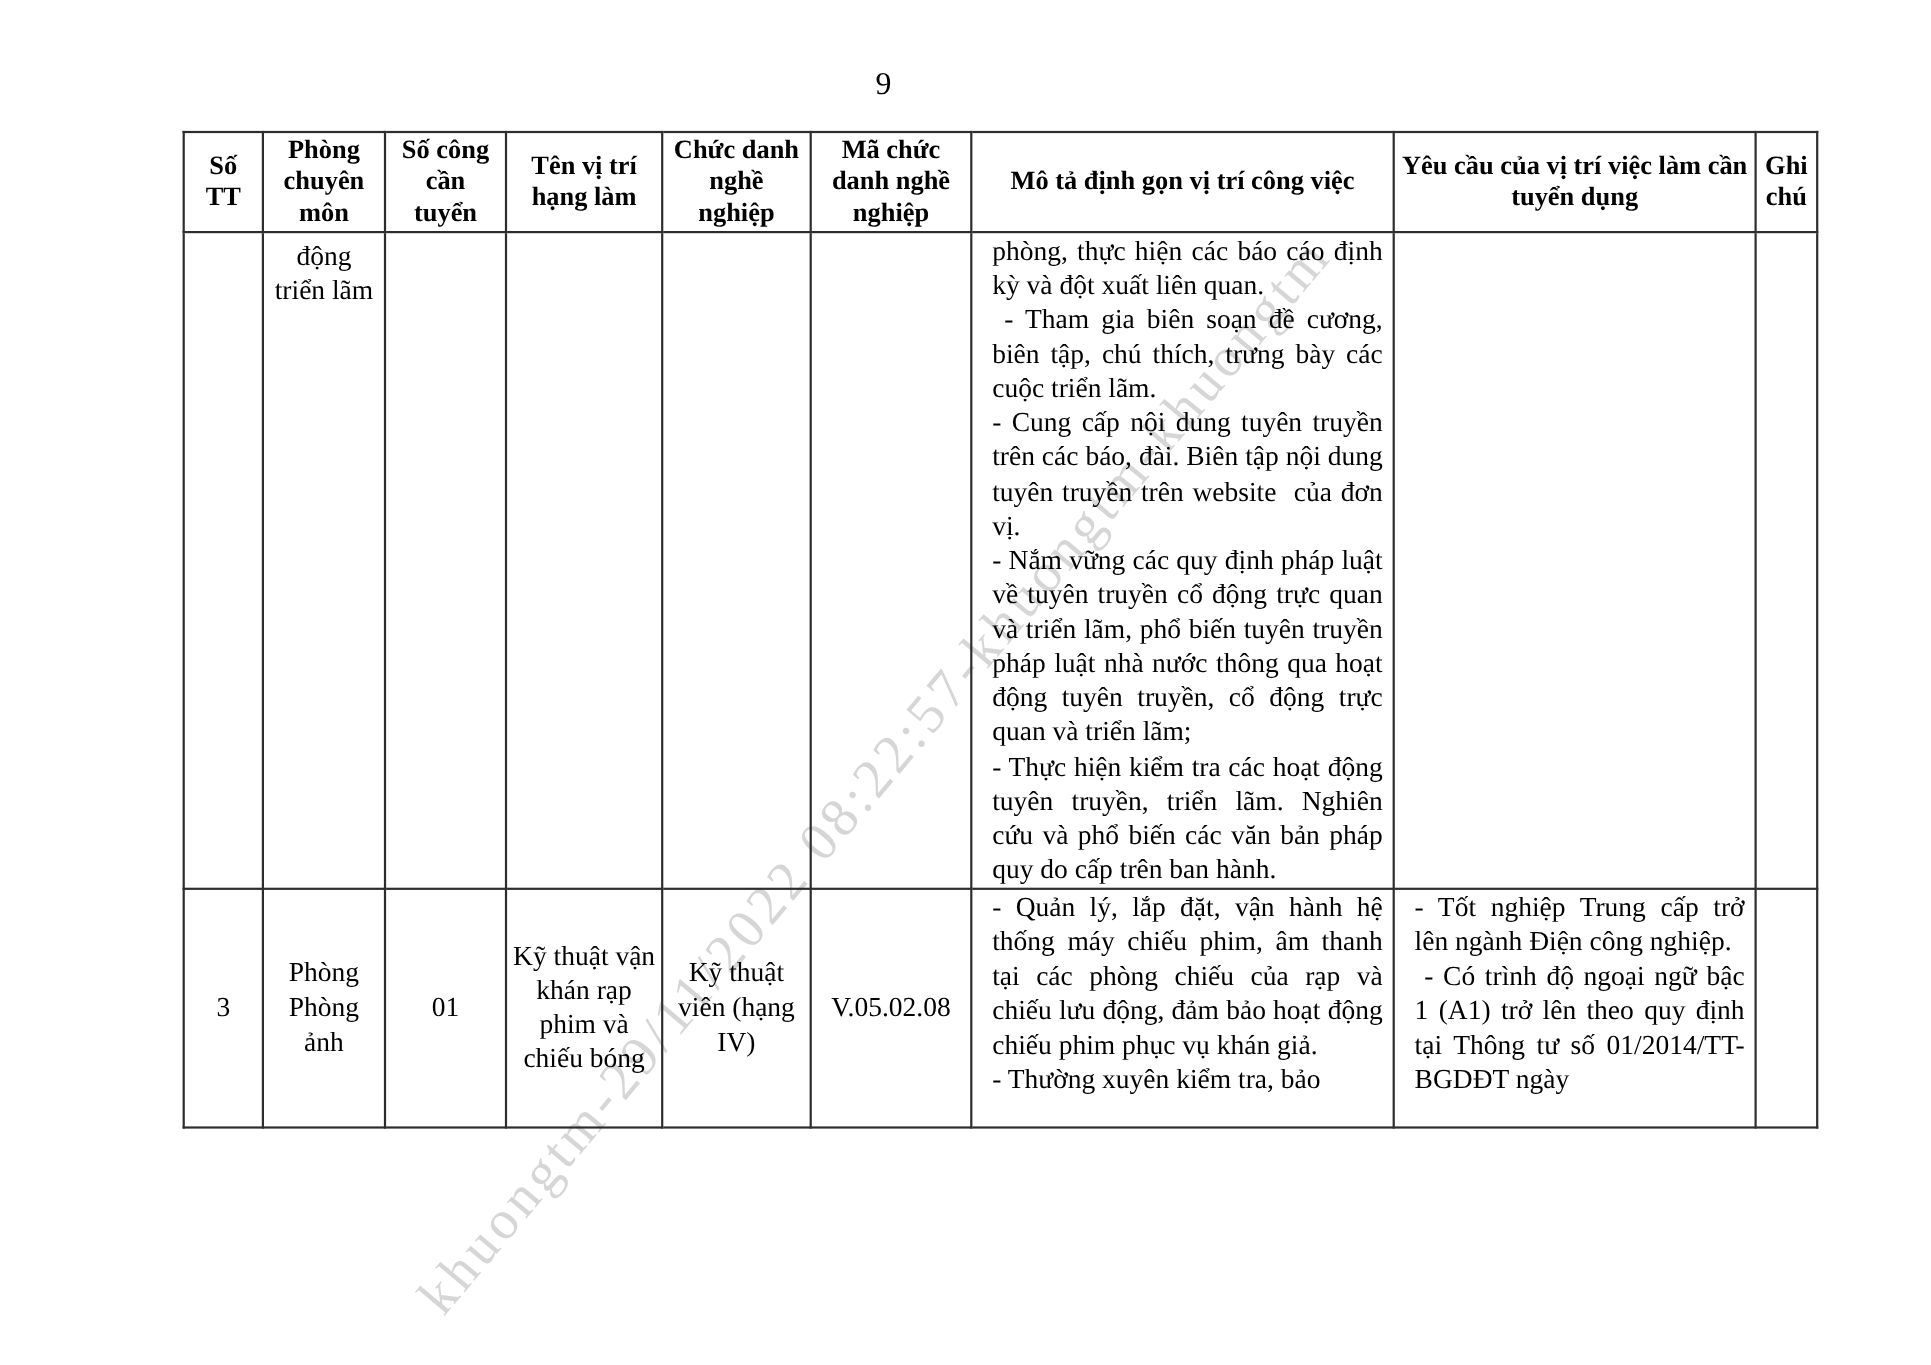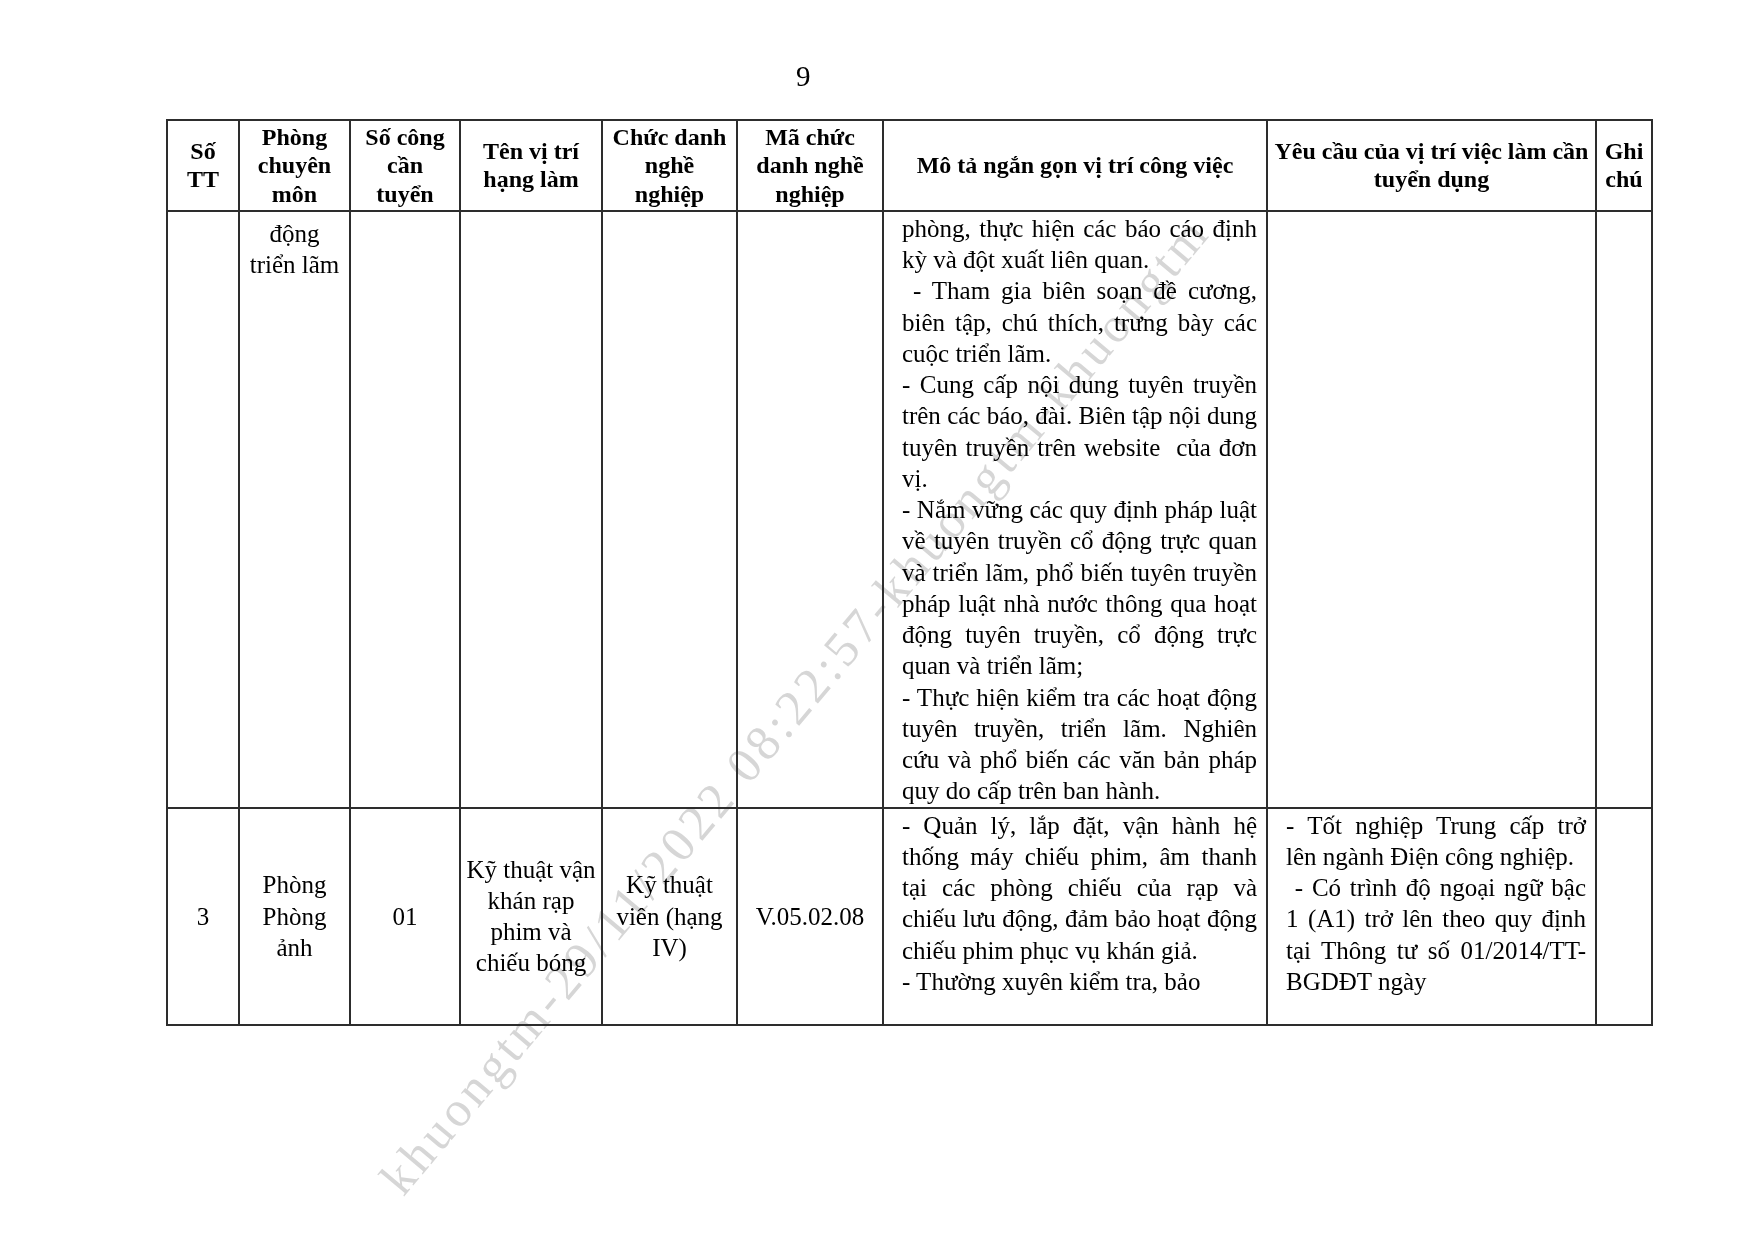--- a/index.html
+++ b/index.html
@@ -94,21 +94,21 @@
       <col style="width:56px">
     </colgroup>
     <thead>
       <tr>
         <th>Số TT</th>
         <th>Phòng chuyên môn</th>
         <th>Số công cần tuyển</th>
         <th>Tên vị trí hạng làm</th>
         <th>Chức danh nghề nghiệp</th>
         <th>Mã chức danh nghề nghiệp</th>
-        <th>Mô tả ngắn gọn vị trí công việc</th>
+        <th>Mô tả định gọn vị trí công việc</th>
         <th>Yêu cầu của vị trí việc làm cần tuyển dụng</th>
         <th>Ghi chú</th>
       </tr>
     </thead>
     <tbody>
       <tr class="row-cont">
         <td class="c top"></td>
         <td class="c top">động triển lãm</td>
         <td class="c top"></td>
         <td class="c top"></td>

